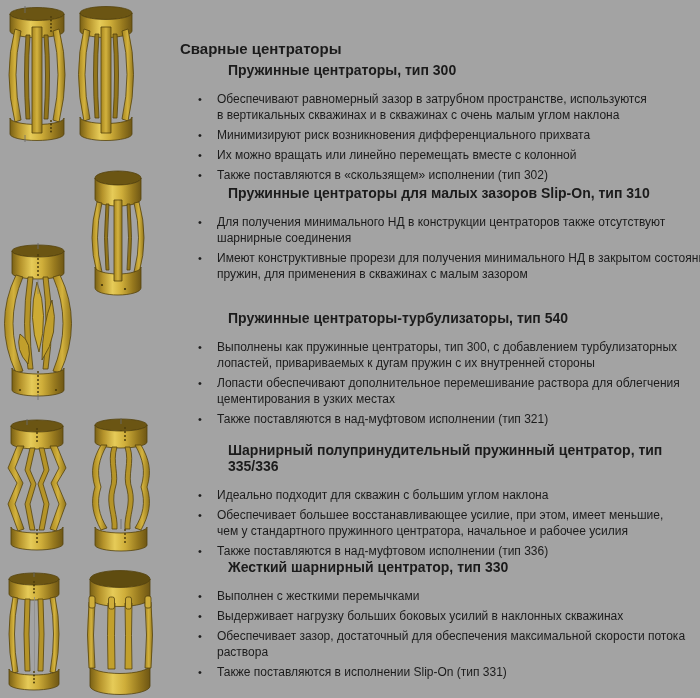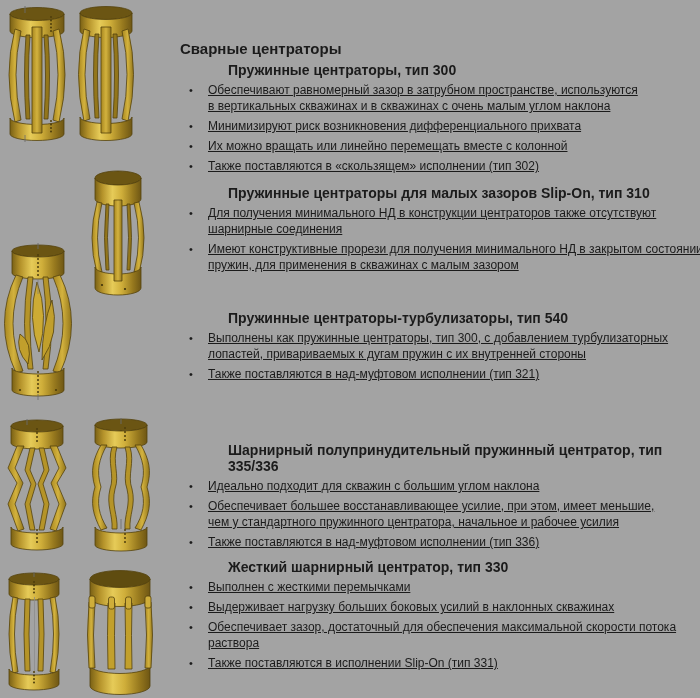--- a/index.html
+++ b/index.html
@@ -6,21 +6,21 @@
   .page{
     position:relative;width:700px;height:698px;background:#a3a3a3;overflow:hidden;
     font-family:"Liberation Sans","DejaVu Sans",sans-serif;color:#1b1b1b;
   }
   .page-title{
     position:absolute;left:180px;top:40px;width:517px;
     font-size:15px;font-weight:bold;line-height:18px;margin:0;
   }
   .sec{position:absolute;left:180px;width:517px;}
   .sec h2{font-size:14px;font-weight:bold;line-height:16px;margin:0 0 2px 0;padding-left:48px;}
-  .sec ul{list-style:none;margin:4px;padding:0;text-decoration:underline;}
+  .sec ul{list-style:none;margin:13px;padding:0;}
   .sec li{
     position:relative;padding-left:24px;margin:0 0 4px 0;
     font-size:12px;line-height:16px;white-space:pre;
   }
   .sec li::before{
     content:"\2022";position:absolute;left:5px;top:0;
     font-size:11px;line-height:16px;
   }
   .fig{position:absolute;}
   .fig svg{display:block;}
@@ -267,20 +267,22 @@
       <li>Имеют конструктивные прорези для получения минимального НД в закрытом состоянии
 пружин, для применения в скважинах с малым зазором</li>
     </ul>
   </section>
 
   <section class="sec" id="sec-320">
     <h2>Пружинные центраторы-турбулизаторы, тип 540</h2>
     <ul>
       <li>Выполнены как пружинные центраторы, тип 300, с добавлением турбулизаторных
 лопастей, привариваемых к дугам пружин с их внутренней стороны</li>
+      <li>Лопасти обеспечивают дополнительное перемешивание раствора для облегчения
+цементирования в узких местах</li>
       <li>Также поставляются в над-муфтовом исполнении (тип 321)</li>
     </ul>
   </section>
 
   <section class="sec" id="sec-335">
     <h2>Шарнирный полупринудительный пружинный центратор, тип 335/336</h2>
     <ul>
       <li>Идеально подходит для скважин с большим углом наклона</li>
       <li>Обеспечивает большее восстанавливающее усилие, при этом, имеет меньшие,
 чем у стандартного пружинного центратора, начальное и рабочее усилия</li>

